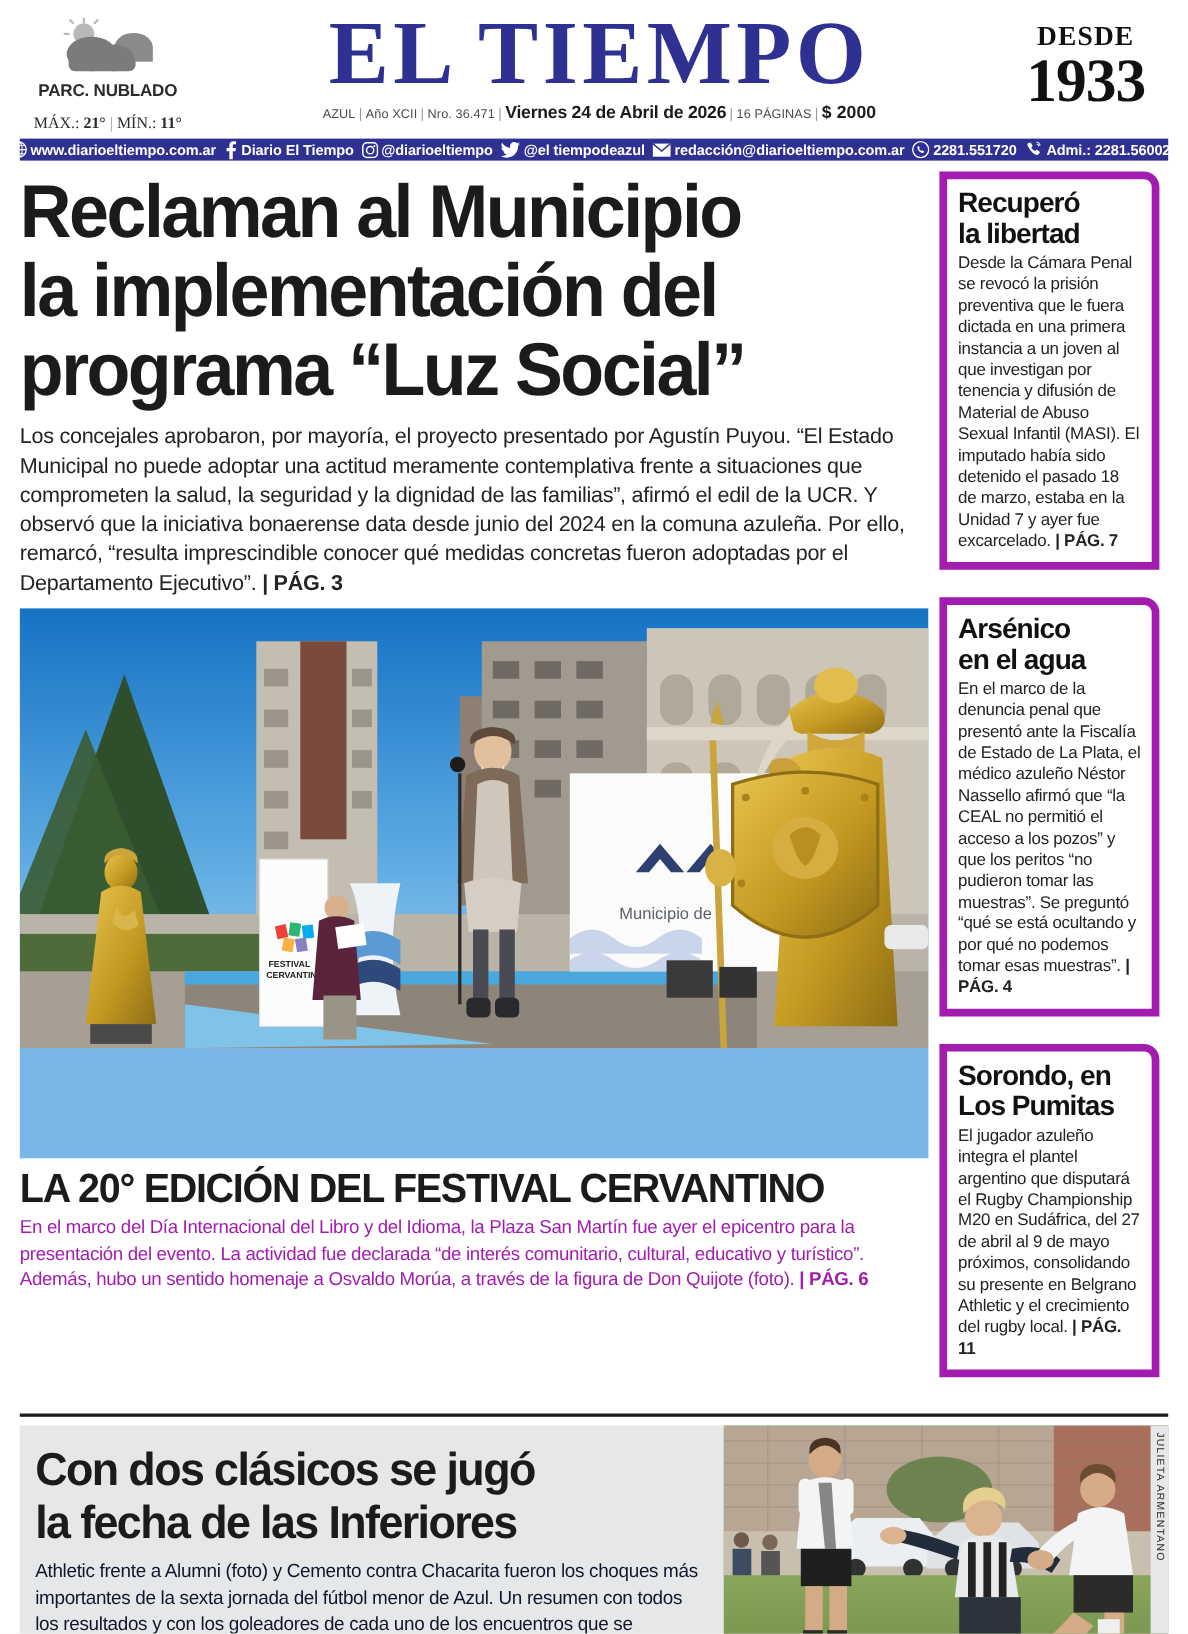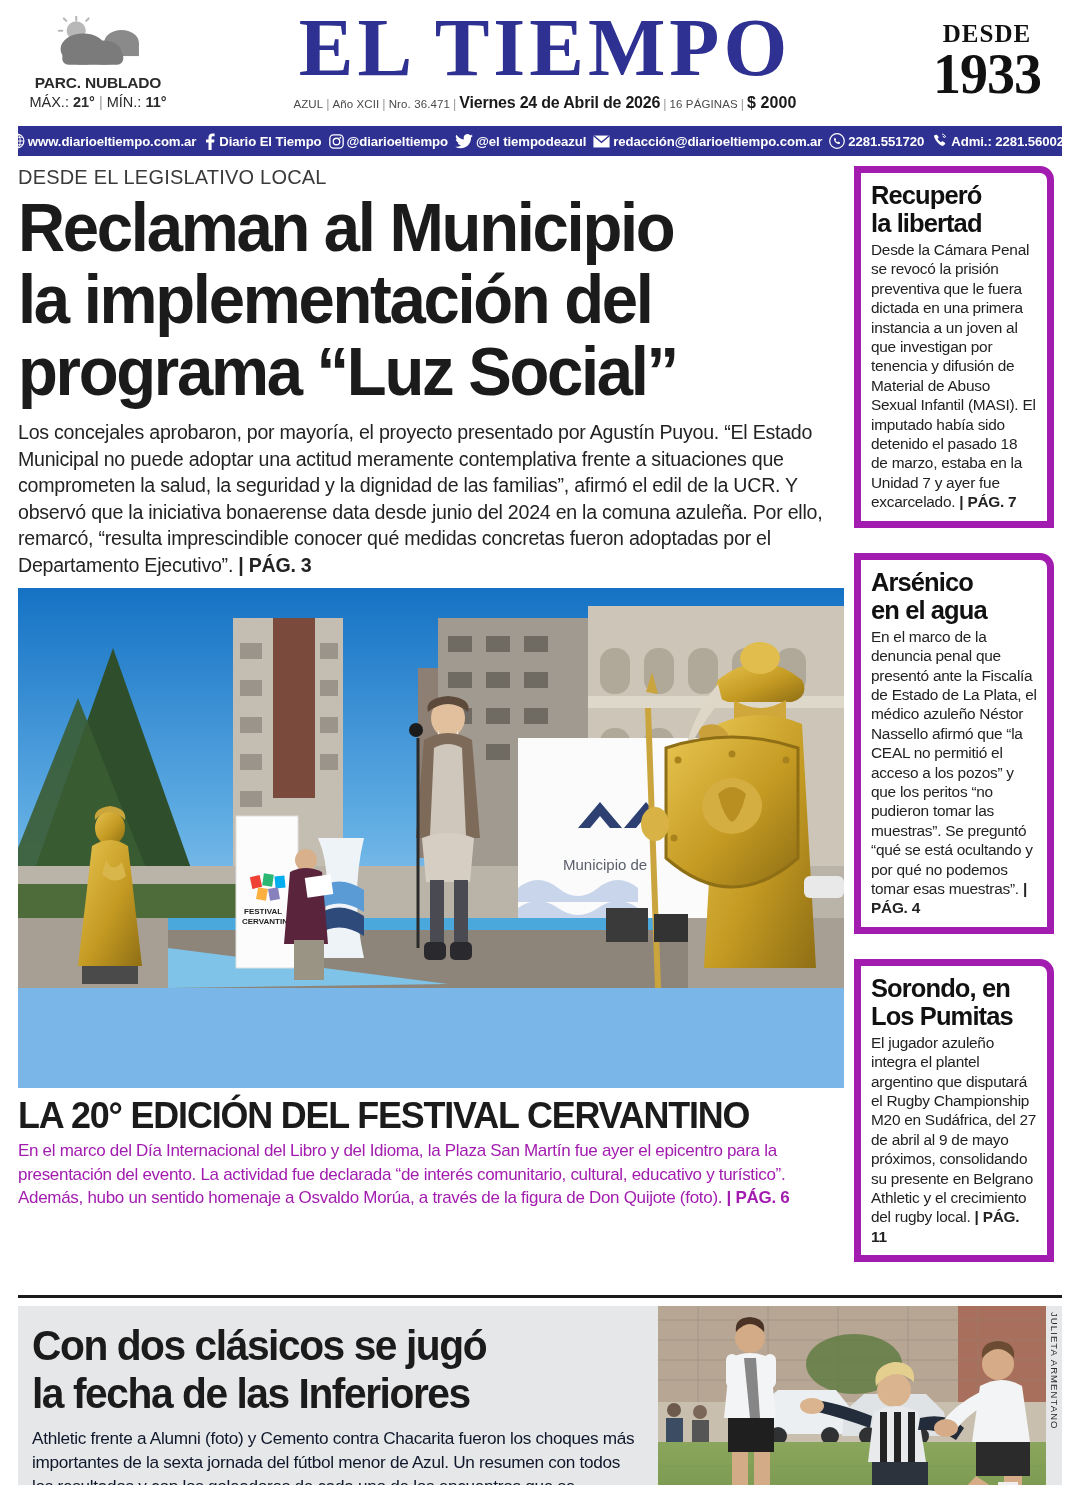--- a/index.html
+++ b/index.html
@@ -39,22 +39,23 @@
   .weather-label {
     font-size: 15.5px;
     font-weight: bold;
     color: #2b2b2b;
     letter-spacing: -0.2px;
     white-space: nowrap;
   }
   .weather-temps {
     font-size: 14.5px;
     color: #2b2b2b;
-    margin-top: 2px;
+    margin-top: 12px;
     white-space: nowrap;
+    font-family: Liberation Serif, serif;
   }
   .weather-temps b { font-weight: bold; }
 
   .brandwrap {
     flex: 1;
     text-align: center;
     padding-top: 4px;
   }
   .brand-title {
     font-family: "Liberation Serif", serif;
@@ -91,21 +92,21 @@
     padding-top: 20px;
     font-family: "Liberation Serif", serif;
     color: #111;
   }
   .desde-word { font-size: 25px; font-weight: bold; letter-spacing: 1px; }
   .desde-year { font-size: 56px; font-weight: bold; line-height: 52px; letter-spacing: -1px; }
 
   
   .contactbar {
     margin: 4px 18px 0;
-    height: 30px;
+    height: 20px;
     background: #2e3192;
     color: #fff;
     display: flex;
     align-items: center;
     justify-content: center;
     gap: 7px;
     font-size: 13.2px;
     font-weight: bold;
     letter-spacing: -0.1px;
     white-space: nowrap;
@@ -359,21 +360,20 @@
         </g>
       </svg>
       <span>Admi.: 2281.560020</span>
     </span>
   </div>
 
   <div class="content">
 
     <div class="col-main">
 
-      <div class="kicker">DESDE EL LEGISLATIVO LOCAL</div>
 
       <div class="lead-head">
         <div>Reclaman al Municipio</div>
         <div>la implementación del</div>
         <div>programa “Luz Social”</div>
       </div>
 
       <div class="lead-body">
         <span>Los concejales aprobaron, por mayoría, el proyecto presentado por Agustín Puyou. “El Estado Municipal no puede adoptar una actitud meramente contemplativa frente a situaciones que comprometen la salud, la seguridad y la dignidad de las familias”, afirmó el edil de la UCR. Y observó que la iniciativa bonaerense data desde junio del 2024 en la comuna azuleña. Por ello, remarcó, “resulta imprescindible conocer qué medidas concretas fueron adoptadas por el Departamento Ejecutivo”.</span>
         <b>| PÁG. 3</b>

